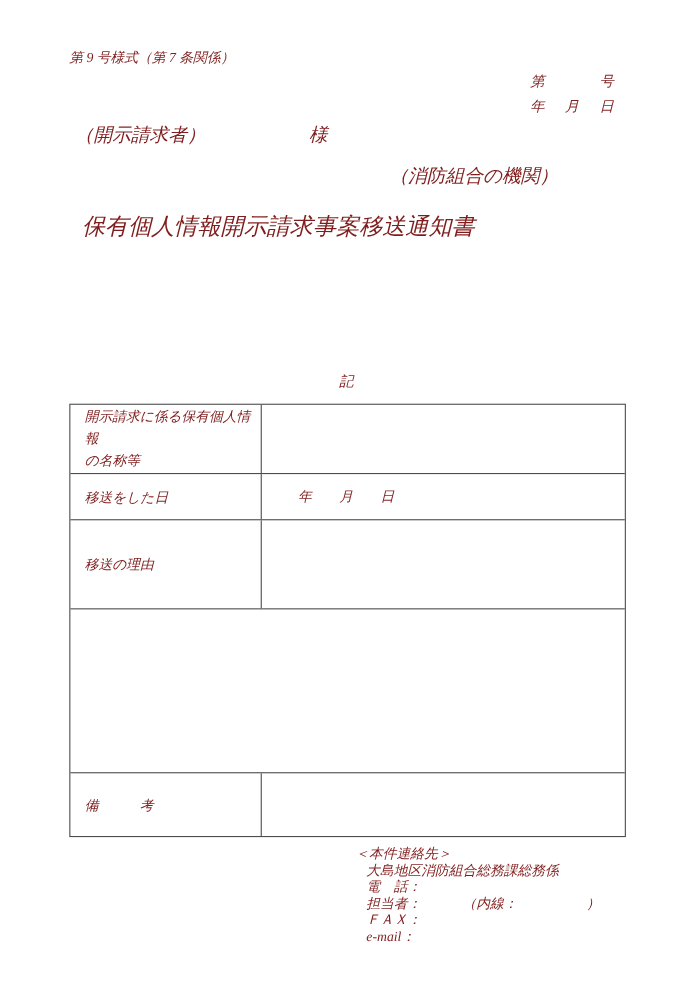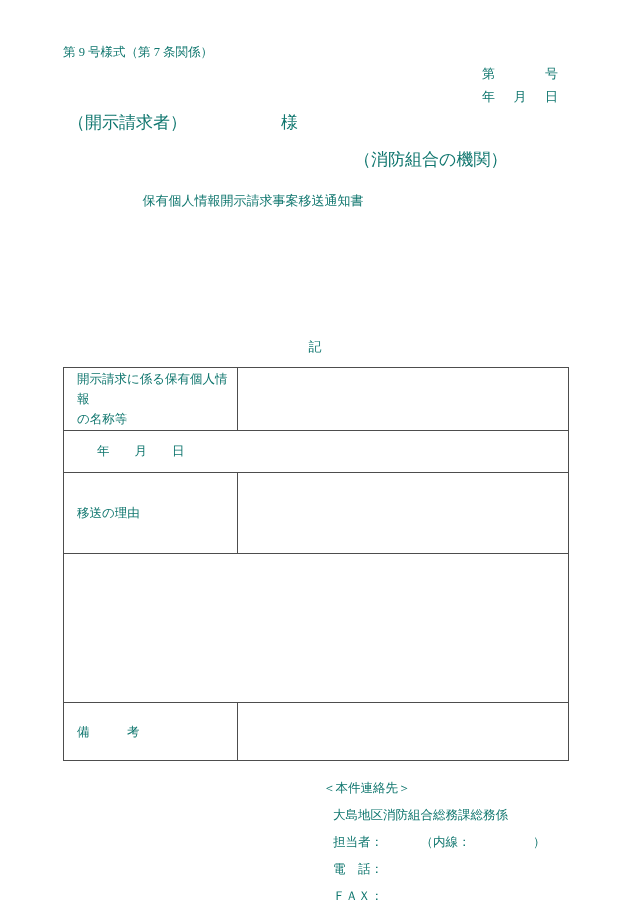--- a/index.html
+++ b/index.html
@@ -2,37 +2,38 @@
 <html><head>
 <meta charset="utf-8">
 <style>
   html,body { margin:0; padding:0; background:#e8e8e8; }
   .page {
     position:relative;
     width:630px; height:903px;
     margin:0 auto;
     background:#ffffff;
     font-family:"Liberation Serif","DejaVu Serif",serif;
-    color:#0f766e;
+    color:#7f1d1d;
     overflow:hidden;
+    font-style:italic;
   }
   .abs { position:absolute; }
   .fs12 { font-size:12.5px; }
   .fs13 { font-size:17px; }
 
   #form-number { left:63px; top:44px; }
 
   #doc-number-block { left:482px; top:62px; width:76px; font-size:13px; }
   #doc-number-block .jline { display:flex; justify-content:space-between; height:23px; line-height:23px; }
 
   #addressee-label { left:68px; top:111px; }
   #addressee-honorific { left:281px; top:111px; }
   #issuer-label { left:354px; top:148px; }
 
-  #doc-title { left:0; top:192px; width:506px; text-align:center; font-size:13px; }
+  #doc-title { left:0; top:192px; width:506px; text-align:center; font-size:21px; }
 
   #body-text { left:62px; top:246px; width:520px; line-height:21px; font-size:13px; }
   .body-line { white-space:pre; }
 
   #record-marker { left:0; top:338px; width:630px; text-align:center; font-size:13px; }
 
   #details-table {
     left:63px; top:367px; width:504px;
     border:1px solid #4d4d4d;
     box-sizing:content-box;
@@ -48,21 +49,21 @@
     font-size:12.5px; line-height:20px;
     white-space:pre-line;
   }
   .tvalue { flex:1; font-size:12.5px; box-sizing:border-box;text-align:right; }
   .v-center { display:flex; align-items:center; padding-left:33px; white-space:pre; }
   .v-lines { padding:9px 0 0 12px; }
   .cell-line { line-height:19.5px; min-height:19.5px; white-space:pre; }
   .cell-line.indent { padding-left:9px; }
 
   #contact-block { left:323px; top:769px; font-size:12.5px; line-height:15px; }
-  #contact-block div { white-space:pre;margin-top:12px; }
+  #contact-block div { white-space:pre; }
   #contact-block .ind { padding-left:10px; }
 </style>
 </head>
 <body>
 
 <div class="page">
 
   <div class="abs fs12" id="form-number">第 9 号様式（第 7 条関係）</div>
 
   <div class="abs" id="doc-number-block">
@@ -86,36 +87,37 @@
 
   <div class="abs" id="record-marker">記</div>
 
   <div class="abs" id="details-table">
     <div class="trow r1">
       <div class="tlabel">開示請求に係る保有個人情報
 の名称等</div>
       <div class="tvalue"></div>
     </div>
     <div class="trow r2">
+      <div class="tlabel">移送をした日</div>
       <div class="tvalue v-center">年　　月　　日</div>
     </div>
     <div class="trow r3">
       <div class="tlabel">移送の理由</div>
       <div class="tvalue"></div>
     </div>
     <div class="trow r4">
     </div>
     <div class="trow r5">
       <div class="tlabel">備　　　考</div>
       <div class="tvalue"></div>
     </div>
   </div>
 
   <div class="abs" id="contact-block">
     <div>＜本件連絡先＞</div>
     <div class="ind">大島地区消防組合総務課総務係</div>
+    <div class="ind">電　話：</div>
     <div class="ind">担当者：　　　（内線：　　　　　）</div>
-    <div class="ind">電　話：</div>
     <div class="ind">ＦＡＸ：</div>
     <div class="ind">e-mail：</div>
   </div>
 
 </div>
 
 </body></html>

